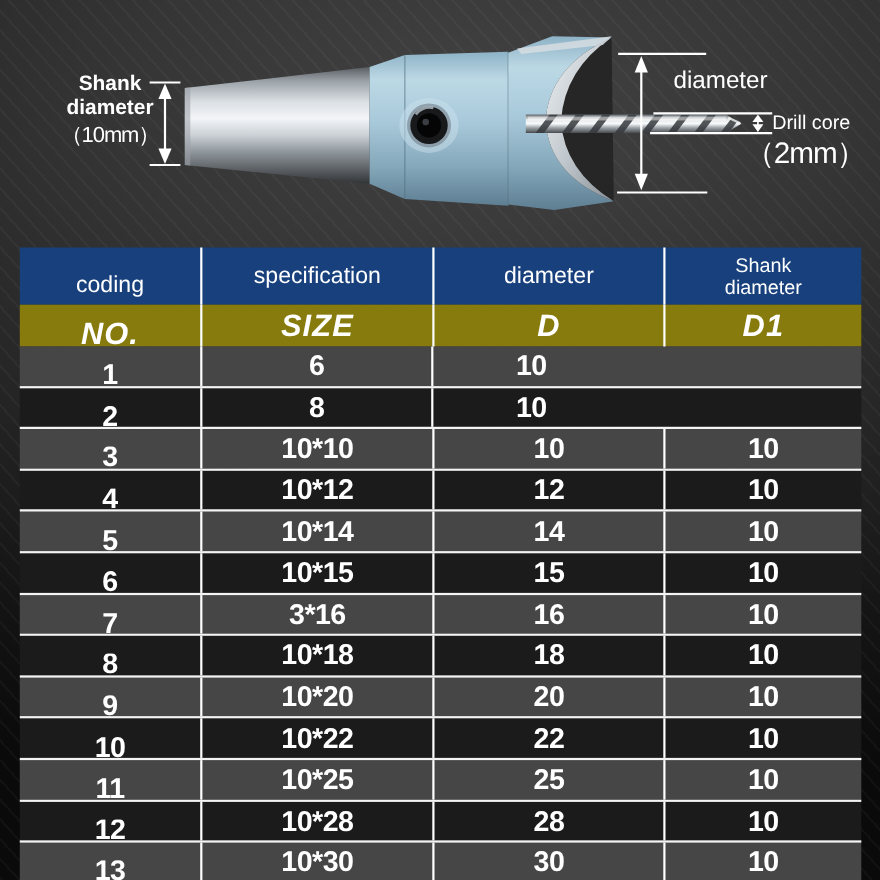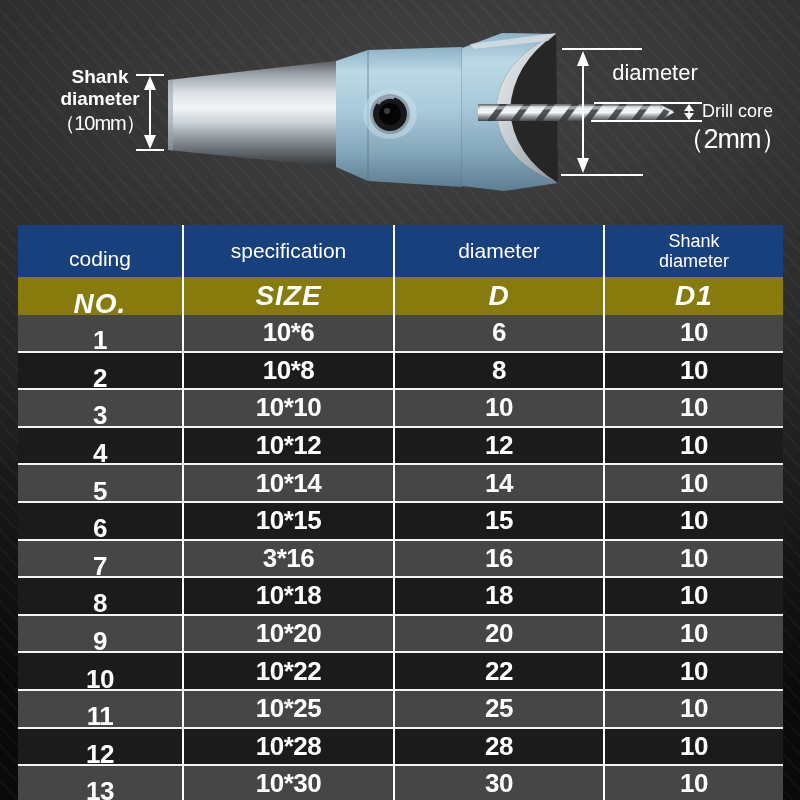--- a/index.html
+++ b/index.html
@@ -155,27 +155,25 @@
   </div>
   <div class="trow hcode">
     <div class="cell c1">NO.</div>
     <div class="cell c2">SIZE</div>
     <div class="cell c3">D</div>
     <div class="cell c4">D1</div>
   </div>
   <div id="table-body">
       <div class="trow drow row-light">
     <div class="cell c1">1</div>
-    <div class="cell c2">10*6</div>
     <div class="cell c3">6</div>
     <div class="cell c4">10</div>
   </div>
       <div class="trow drow row-dark sep">
     <div class="cell c1">2</div>
-    <div class="cell c2">10*8</div>
     <div class="cell c3">8</div>
     <div class="cell c4">10</div>
   </div>
       <div class="trow drow row-light sep">
     <div class="cell c1">3</div>
     <div class="cell c2">10*10</div>
     <div class="cell c3">10</div>
     <div class="cell c4">10</div>
   </div>
       <div class="trow drow row-dark sep">

